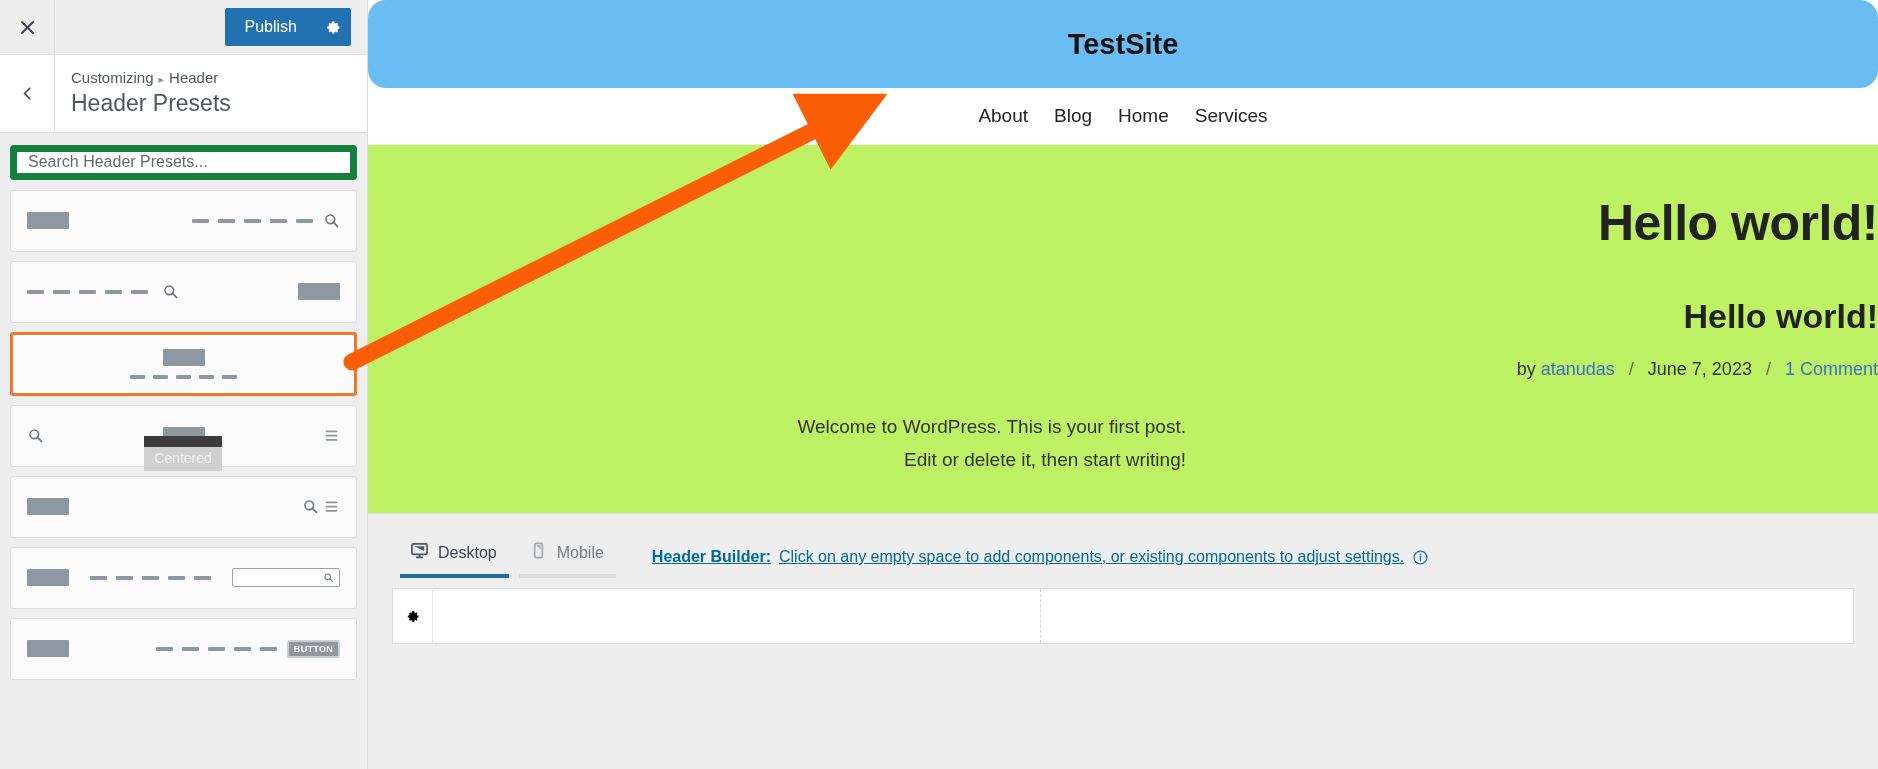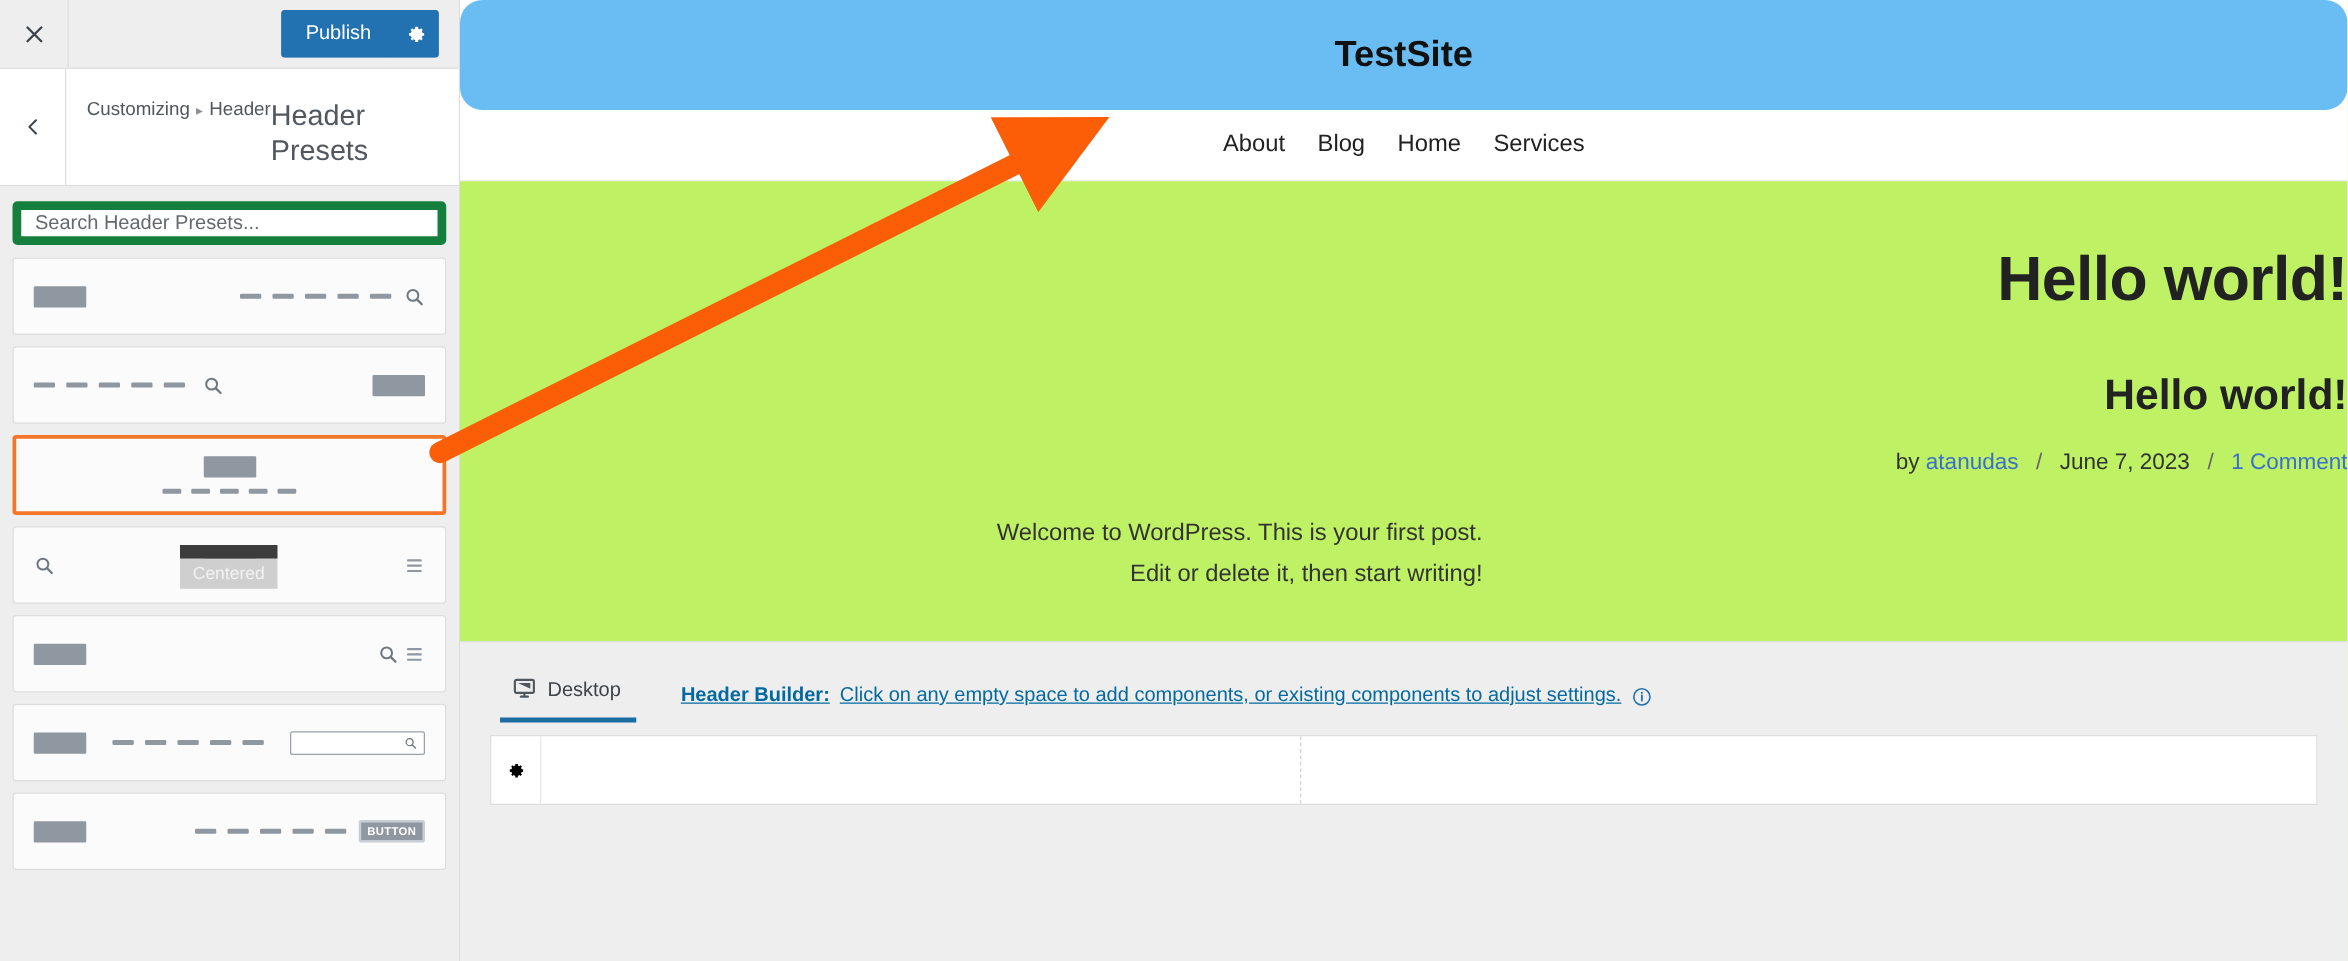--- a/index.html
+++ b/index.html
@@ -44,21 +44,21 @@
 
   .cz-header {
     background: #fff; border-bottom: 1px solid #ddd;
     display: flex; align-items: stretch; min-height: 76px;
   }
   .cz-back {
     width: 55px; border-right: 1px solid #ddd; background: #fff;
     display: flex; align-items: center; justify-content: center; cursor: pointer;
   }
   .cz-back svg { width: 15px; height: 15px; }
-  .cz-titles { padding: 14px 0 14px 16px; display: flex; flex-direction: row; justify-content: center; margin-top: 10px; }
+  .cz-titles { padding: 14px 0 14px 16px; display: flex; flex-direction: column; justify-content: center; }
   .cz-breadcrumb { font-size: 15px; color: #50575e; margin-bottom: 4px; }
   .cz-breadcrumb .sep { color: #8c8f94; margin: 0 5px; font-size: 11px; }
   .cz-panel-title { font-size: 23px; color: #50575e; font-weight: 400; line-height: 1.2; }
 
   .cz-body { flex: 1; overflow: hidden; padding: 12px 10px 0 10px; background: #eee; }
 
   .search-wrap { margin-bottom: 10px; }
   .search-input {
     width: 100%; height: 35px; border: 7px solid #15803d; border-radius: 4px;
     padding: 0 11px; font-size: 16px; color: #2c3338; background: #fff;
@@ -395,20 +395,30 @@
                 <rect x="2" y="3" width="16" height="11" rx="1.4" fill="none" stroke="#50575e" stroke-width="1.8"></rect>
                 <path d="M4.6 5.6 L15 5.6 L15 10.6 Z" fill="#50575e"></path>
                 <path d="M7 17.2h6" stroke="#50575e" stroke-width="1.8" stroke-linecap="round"></path>
                 <path d="M10 14v3.2" stroke="#50575e" stroke-width="1.8"></path>
               </svg>
           </span>
           <span>Desktop</span>
           <span class="ul"></span>
         </div>
 
+        <div class="bt">
+          <span>
+            <svg viewBox="0 0 20 20" aria-hidden="true">
+                <rect x="6" y="2.5" width="8" height="15" rx="1.4" fill="none" stroke="#a7aaad" stroke-width="1.8"></rect>
+                <path d="M7.8 4.6 L12.2 4.6 L12.2 9 Z" fill="#a7aaad"></path>
+              </svg>
+          </span>
+          <span>Mobile</span>
+          <span class="ul"></span>
+        </div>
 
         <div class="builder-hint">
           <b>Header Builder:</b>
           <span>Click on any empty space to add components, or existing components to adjust settings.</span>
           <span class="info-icon">
             <svg viewBox="0 0 20 20" aria-hidden="true">
                 <circle cx="10" cy="10" r="7.6" fill="none" stroke="#2271b1" stroke-width="1.5"></circle>
                 <path d="M10 8.6v5" stroke="#2271b1" stroke-width="1.7" stroke-linecap="round"></path>
                 <circle cx="10" cy="6.2" r="1" fill="#2271b1"></circle>
               </svg>

